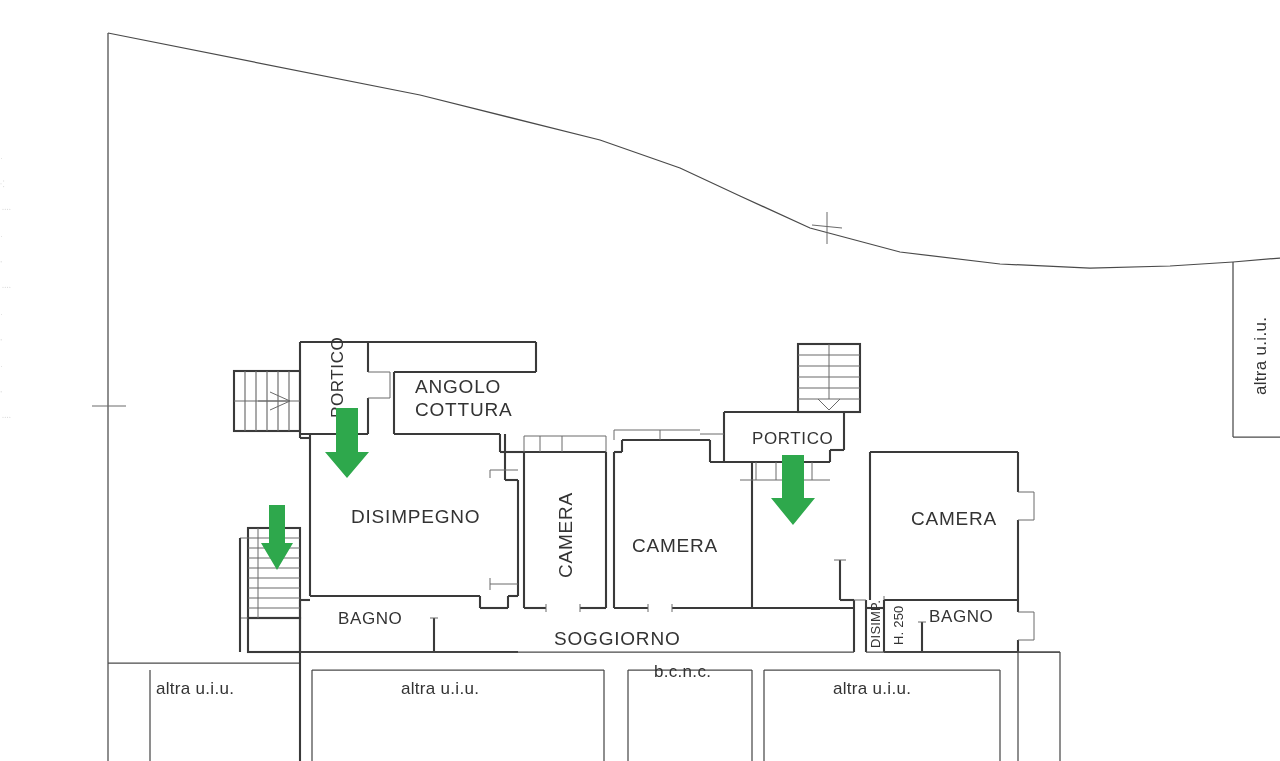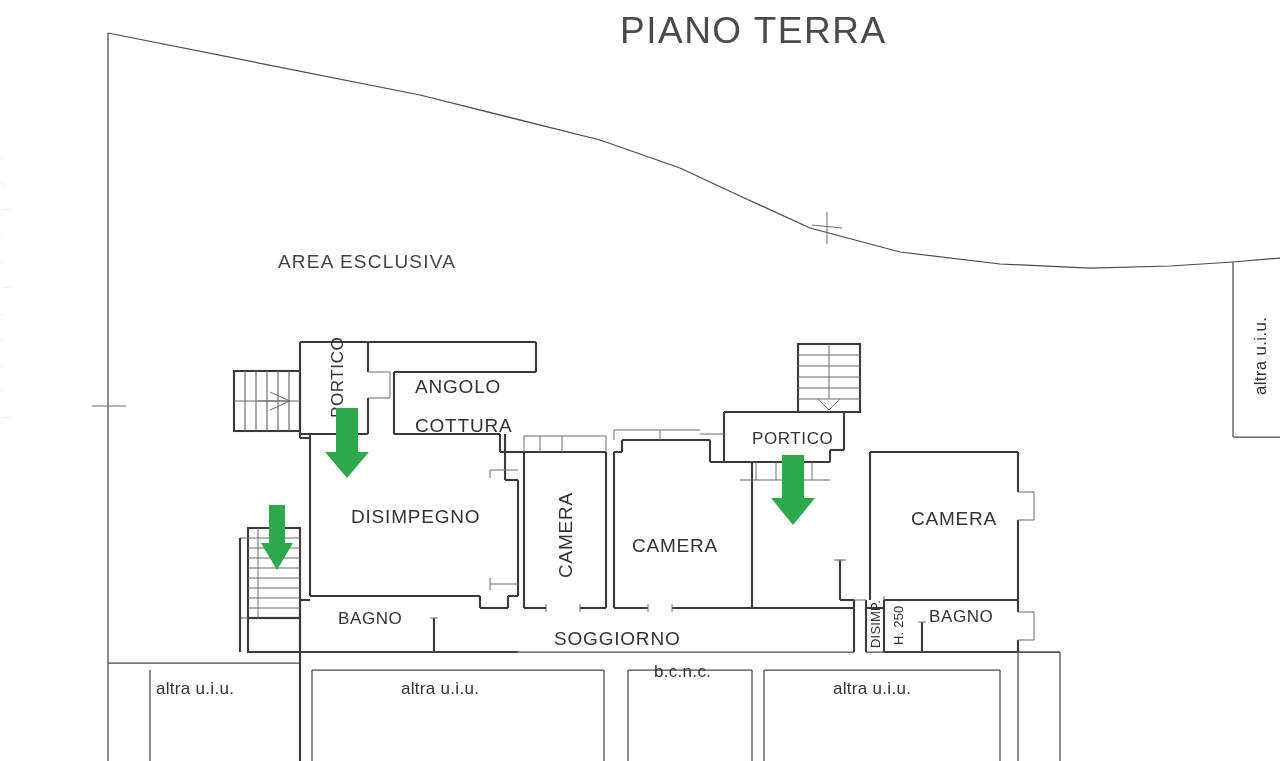--- a/index.html
+++ b/index.html
@@ -294,28 +294,26 @@
       <path class="wt" d="M1000 670 L1000 761"></path>
 
       <path class="wt" d="M1018 652 L1060 652"></path>
       <path class="wt" d="M1060 652 L1060 761"></path>
       <path class="wt" d="M1018 652 L1018 761"></path>
 
       <path class="wt" d="M150 670 L150 761"></path>
     </g>
   </svg>
 
-  <div class="plan-title">PIANO TERRA</div>
-
-  <div class="lbl lbl-area" style="left:278px; top:251px;">AREA ESCLUSIVA</div>
+
 
   <div class="lbl lbl-room-sm rot90" style="left:328px; top:418px;">PORTICO</div>
 
   <div class="lbl lbl-room" style="left:415px; top:376px;text-align:center;">ANGOLO</div>
-  <div class="lbl lbl-room" style="left:415px; top:415px;">COTTURA</div>
+  <div class="lbl lbl-room" style="left:415px; top:399px;">COTTURA</div>
 
   <div class="lbl lbl-room" style="left:351px; top:506px;">DISIMPEGNO</div>
 
   <div class="lbl lbl-room-sm" style="left:338px; top:609px;">BAGNO</div>
 
   <div class="lbl lbl-room rot90" style="left:555px; top:578px;">CAMERA</div>
 
   <div class="lbl lbl-room" style="left:632px; top:535px;">CAMERA</div>
 
   <div class="lbl lbl-room" style="left:554px; top:628px;">SOGGIORNO</div>

